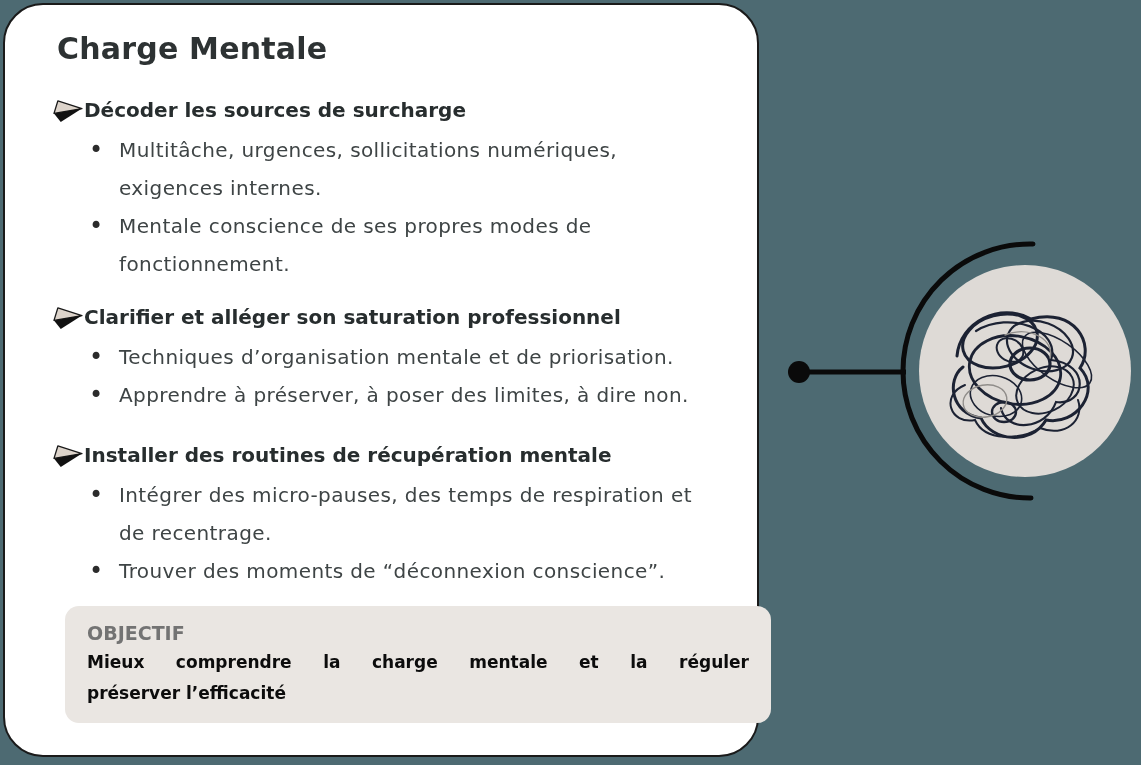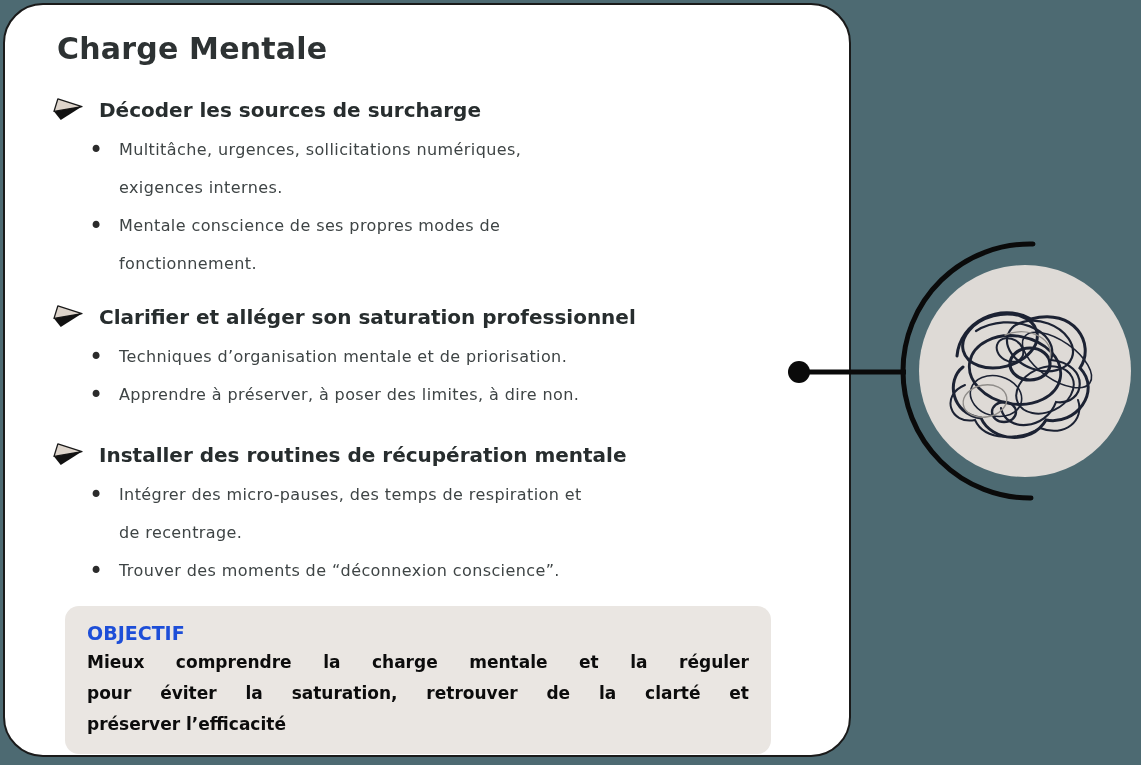--- a/index.html
+++ b/index.html
@@ -6,43 +6,42 @@
   body{
     width:1141px;height:765px;
     background:#4d6a72;
     position:relative;
     overflow:hidden;
     font-family:"DejaVu Sans", sans-serif;
   }
   .card{
     position:absolute;
     left:3px;top:3px;
-    width:848px;height:754px;
+    width:756px;height:754px;
     box-sizing:border-box;
     background:#ffffff;
     border:2px solid #1a1a1a;
     border-radius:40px;
     padding-top:22px;
   }
   .title{
     margin:0 0 0 52px;
     font-size:30px;
     font-weight:800;
     line-height:44px;
     color:#2d3233;
     letter-spacing:.2px;
   }
   .section{margin-left:46px;}
   .sec-1{margin-top:24px;}
   .sec-2{margin-top:19px;}
   .sec-3{margin-top:26px;}
   .sec-head{
     display:flex;
-    align-items:flex-start;
-    gap:15px;
+    align-items:center;
   }
   .sec-head .arrow{flex:0 0 auto;display:block;}
   .sec-title{
     font-size:20px;
     font-weight:700;
     line-height:30px;
     color:#272d2e;
   }
   .bullets{
     list-style:none;
@@ -57,40 +56,40 @@
     flex:0 0 auto;
     margin-left:38px;
     width:30px;
     font-size:24px;
     line-height:38px;
     color:#2b2b2b;
   }
   .b-text{
     flex:0 1 auto;
     max-width:650px;
-    font-size:16px;
+    font-size:20px;
     font-weight:400;
     line-height:38px;
     letter-spacing:.4px;
     color:#3e4445;
     white-space:pre-line;
   }
   .objective{
     box-sizing:border-box;
     margin:16px 0 0 60px;
     width:706px;
     background:#eae6e2;
     border-radius:14px;
     padding:13px 22px 14px 22px;
   }
   .obj-label{
     font-size:19px;
     font-weight:800;
     line-height:28px;
-    color:#1d4ed8;
+    color:#737373;
   }
   .obj-line{
     font-size:17px;
     font-weight:800;
     line-height:31px;
     color:#0c0c0c;
     text-align:justify;
   }
   .obj-line.just{text-align-last:justify;}
   .overlay{
@@ -165,21 +164,20 @@
       <li class="bullet">
         <span class="dot">•</span>
         <span class="b-text">Trouver des moments de “déconnexion conscience”.</span>
       </li>
     </ul>
   </div>
 
   <div class="objective">
     <div class="obj-label">OBJECTIF</div>
     <div class="obj-line just">Mieux comprendre la charge mentale et la réguler</div>
-    <div class="obj-line just">pour éviter la saturation, retrouver de la clarté et</div>
     <div class="obj-line">préserver l’efficacité</div>
   </div>
 </div>
 
 <svg class="overlay" viewBox="0 0 1141 765">
 
   <line x1="799" y1="372" x2="906" y2="372" stroke="#0a0a0a" stroke-width="5"></line>
   <circle cx="799" cy="372" r="11" fill="#0a0a0a"></circle>
 
   <path d="M 1033 244 A 127 127 0 0 0 903 371 A 127 127 0 0 0 1031 498" fill="none" stroke="#0a0a0a" stroke-width="5" stroke-linecap="round"></path>

